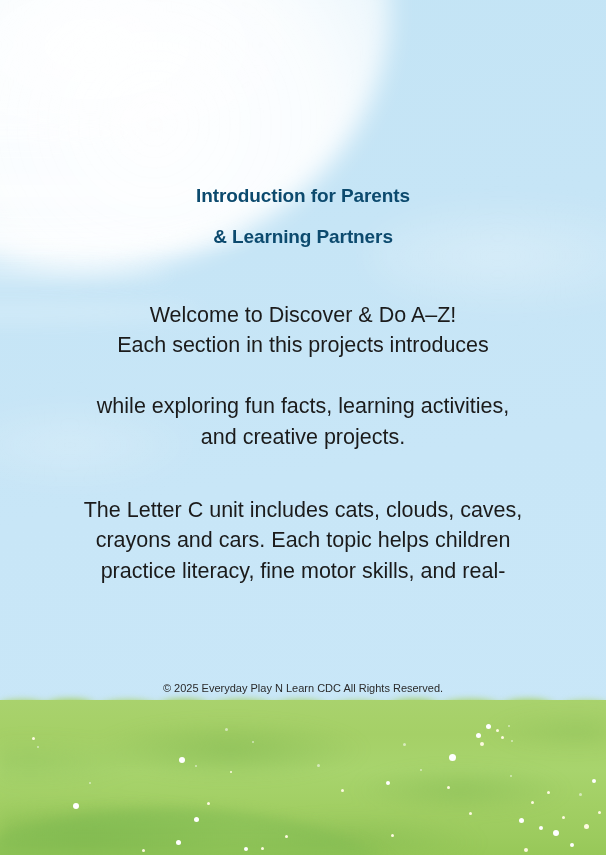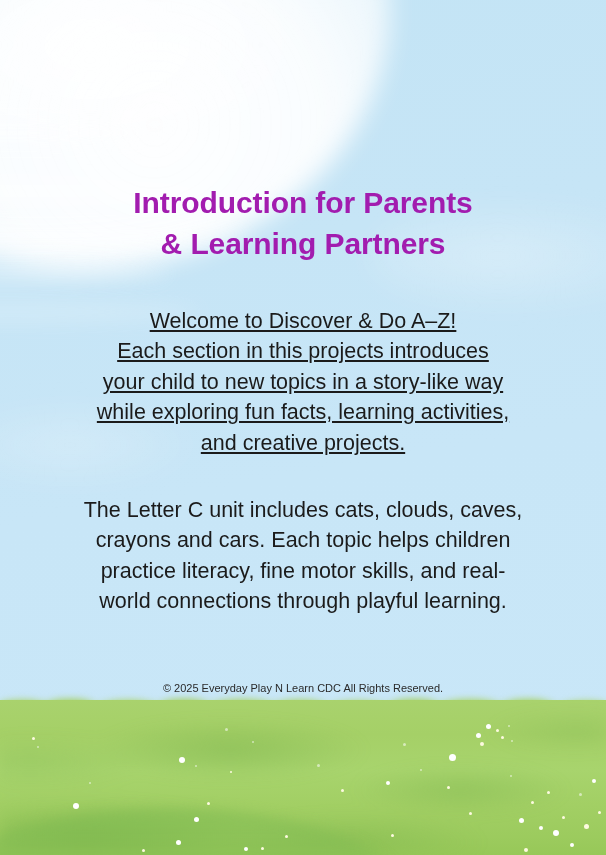--- a/index.html
+++ b/index.html
@@ -160,36 +160,36 @@
     position: absolute;
     inset: 0;
     z-index: 6;
   }
   .title {
     position: absolute;
     left: 0;
     right: 0;
     top: 162px;
     text-align: center;
-    font-size: 30px;
+    font-size: 19px;
     font-weight: bold;
     line-height: 41px;
-    color: #a21caf;
+    color: #0c4a6e;
     letter-spacing: -0.1px;
   }
   .para {
     position: absolute;
     left: 0;
     right: 0;
     text-align: center;
     font-size: 21.5px;
     line-height: 30.5px;
     color: #1b1b1b;
   }
-  .para.p1 { top: 284px; text-decoration: underline; }
+  .para.p1 { top: 278px; }
   .para.p2 { top: 473px; }
   .copyright {
     position: absolute;
     left: 0;
     right: 0;
     top: 681px;
     text-align: center;
     font-size: 11px;
     line-height: 15px;
     color: #2a2a2a;
@@ -267,28 +267,27 @@
   <div class="content">
 
     <h1 class="title">
       <span>Introduction for Parents</span><br>
       <span>&amp; Learning Partners</span>
     </h1>
 
     <p class="para p1">
       <span>Welcome to Discover &amp; Do A–Z!</span><br>
       <span>Each section in this projects introduces</span><br>
-      <span>your child to new topics in a story-like way</span><br>
+      <br>
       <span>while exploring fun facts, learning activities,</span><br>
       <span>and creative projects.</span>
     </p>
 
     <p class="para p2">
       <span>The Letter C unit includes cats, clouds, caves,</span><br>
       <span>crayons and cars. Each topic helps children</span><br>
       <span>practice literacy, fine motor skills, and real-</span><br>
-      <span>world connections through playful learning.</span>
     </p>
 
     <div class="copyright">© 2025 Everyday Play N Learn CDC All Rights Reserved.</div>
 
   </div>
 </div>
 
 </body></html>

